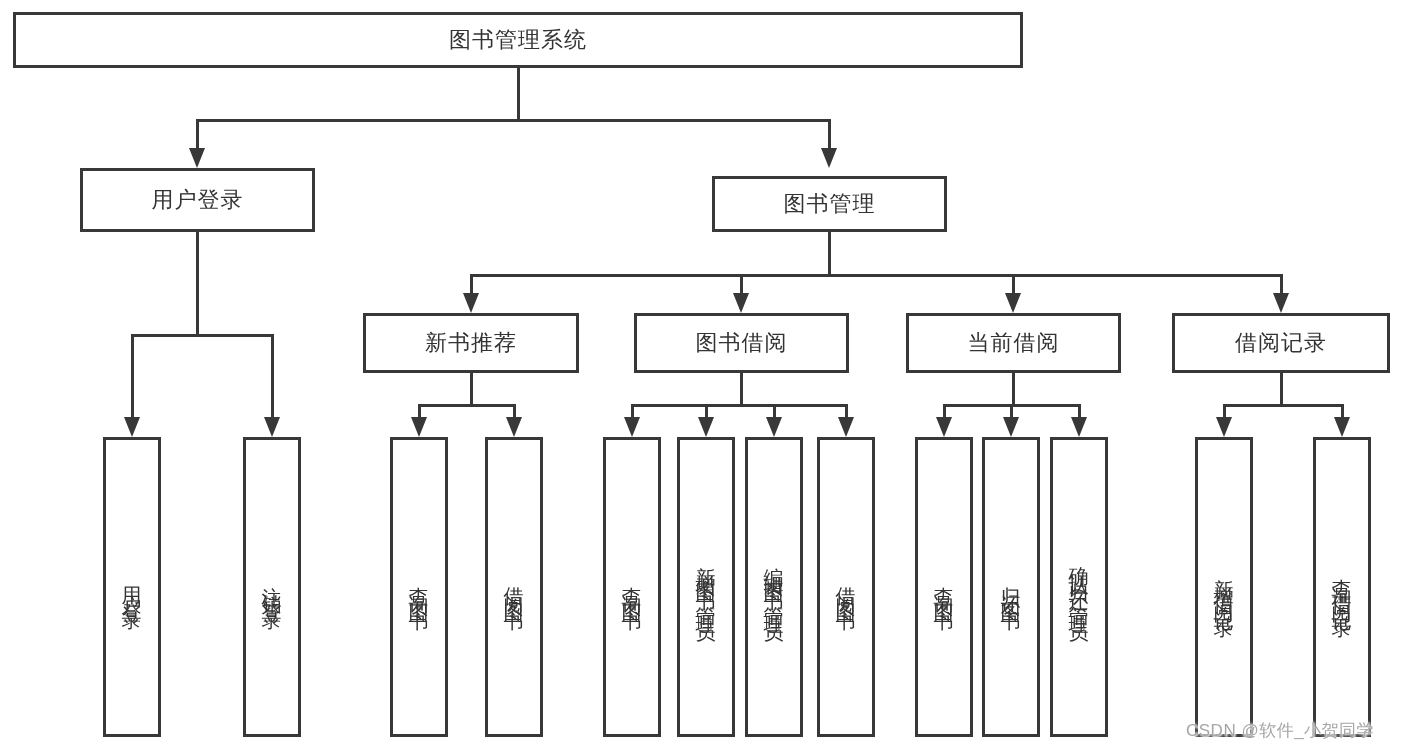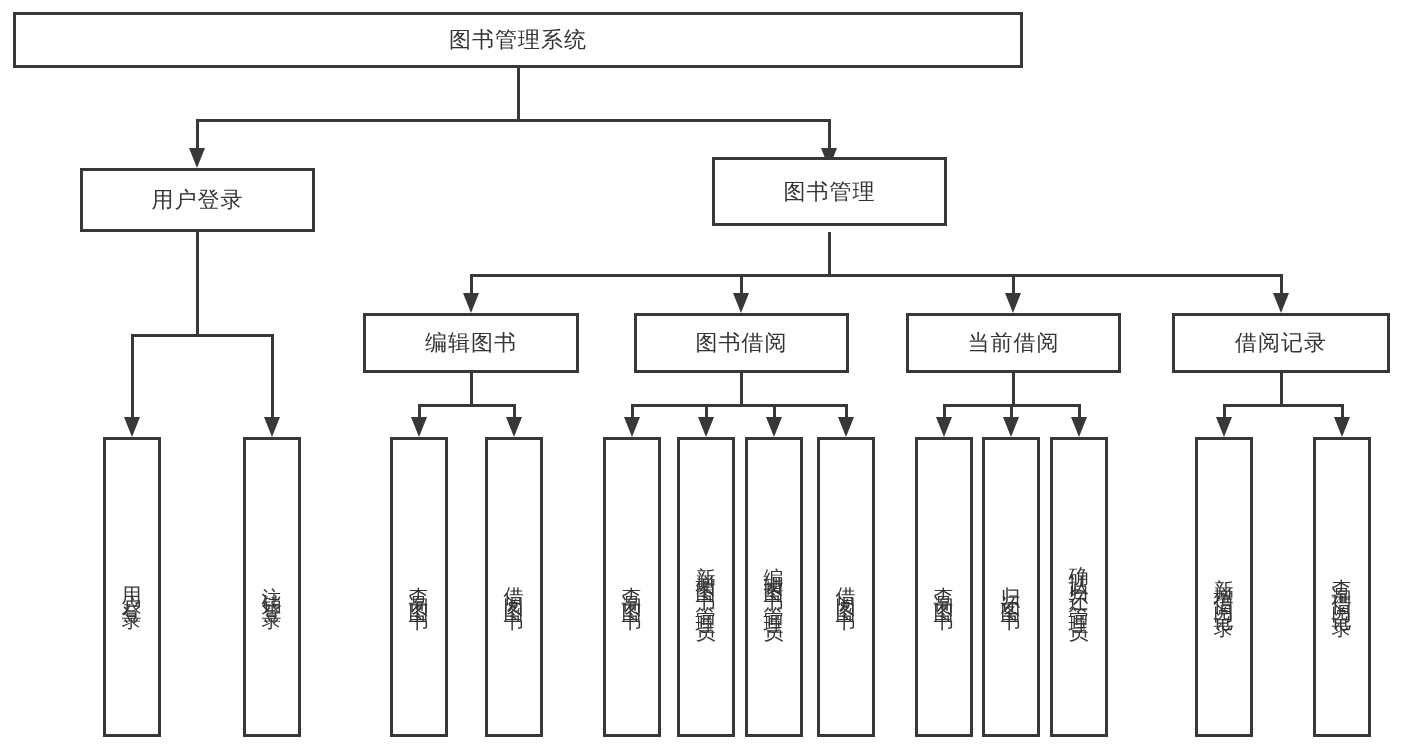--- a/index.html
+++ b/index.html
@@ -55,26 +55,26 @@
 
 <div class="canvas">
 
   <div class="box h" style="left:13px;top:12px;width:1010px;height:56px">
     <span class="lbl">图书管理系统</span>
   </div>
 
   <div class="box h" style="left:80px;top:168px;width:235px;height:64px">
     <span class="lbl">用户登录</span>
   </div>
-  <div class="box h" style="left:712px;top:157px;width:235px;height:69px">
+  <div class="box h" style="left:712px;top:176px;width:235px;height:56px">
     <span class="lbl">图书管理</span>
   </div>
 
   <div class="box h" style="left:363px;top:313px;width:216px;height:60px">
-    <span class="lbl">编辑图书</span>
+    <span class="lbl">新书推荐</span>
   </div>
   <div class="box h" style="left:906px;top:313px;width:215px;height:60px">
     <span class="lbl">当前借阅</span>
   </div>
   <div class="box h" style="left:634px;top:313px;width:215px;height:60px">
     <span class="lbl">图书借阅</span>
   </div>
   <div class="box h" style="left:1172px;top:313px;width:218px;height:60px">
     <span class="lbl">借阅记录</span>
   </div>
@@ -116,20 +116,21 @@
     <span class="lbl">确认归还（管理员）</span>
   </div>
 
   <div class="box v" style="left:1195px;top:437px;width:58px;height:300px">
     <span class="lbl">新增借阅记录</span>
   </div>
   <div class="box v" style="left:1313px;top:437px;width:58px;height:300px">
     <span class="lbl">查询借阅记录</span>
   </div>
 
+  <div class="watermark" style="left:1186px;top:719px">CSDN @软件_小贺同学</div>
 
   <div id="connectors">
       <div class="line" style="left: 516.5px; top: 68px; width: 3px; height: 53px;"></div>
       <div class="line" style="left: 195.5px; top: 232px; width: 3px; height: 104px;"></div>
       <div class="line" style="left: 827.5px; top: 232px; width: 3px; height: 44px;"></div>
       <div class="line" style="left: 469.5px; top: 373px; width: 3px; height: 33px;"></div>
       <div class="line" style="left: 739.5px; top: 373px; width: 3px; height: 33px;"></div>
       <div class="line" style="left: 1011.5px; top: 373px; width: 3px; height: 33px;"></div>
       <div class="line" style="left: 1279.5px; top: 373px; width: 3px; height: 33px;"></div>
       <div class="line" style="left: 195.5px; top: 119px; width: 3px; height: 30px;"></div>

